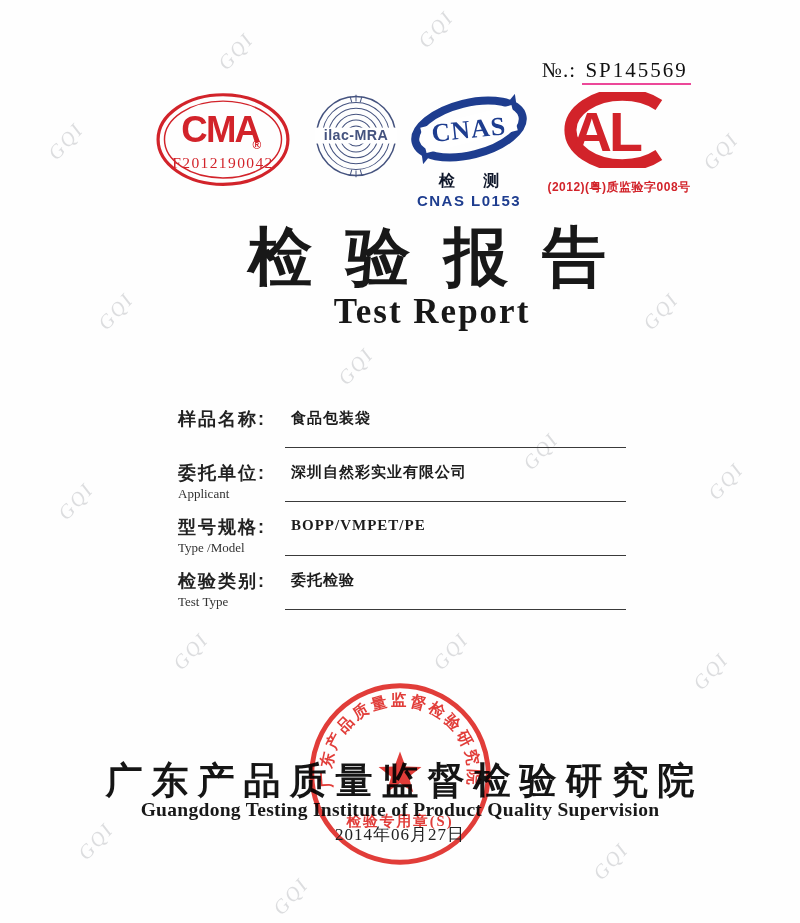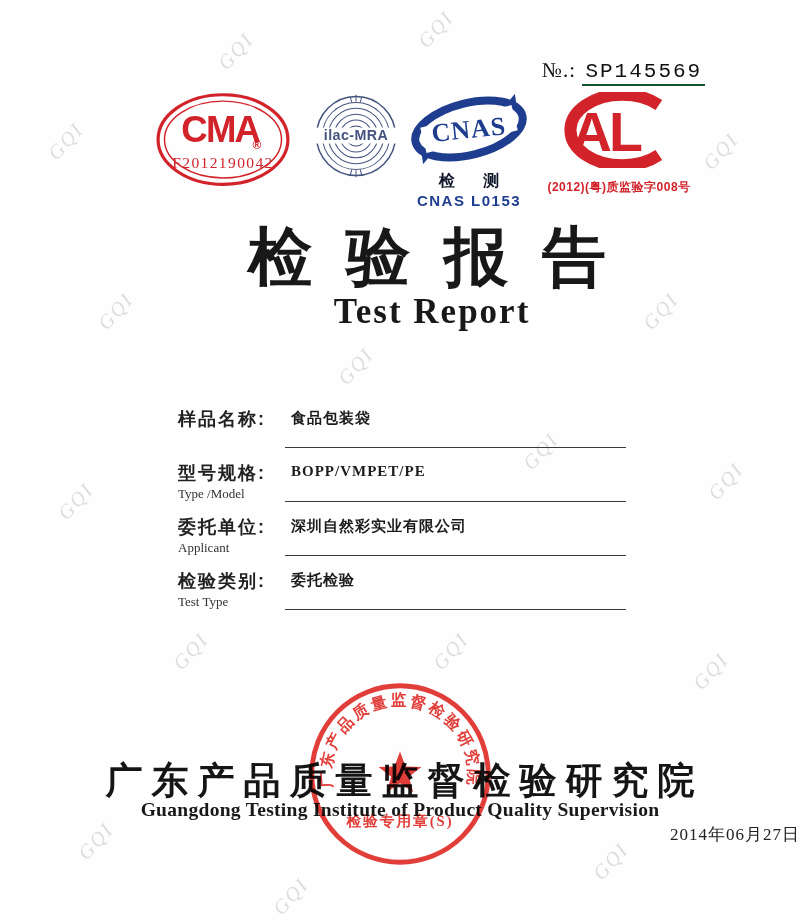--- a/index.html
+++ b/index.html
@@ -15,21 +15,21 @@
     font-style:italic; font-size:20px; letter-spacing:2px;
     color:rgba(170,172,178,0.40); transform:rotate(-48deg);
     user-select:none; pointer-events:none;
   }
   
   .report-no {
     position:absolute; left:542px; top:58px; font-size:21px;
     letter-spacing:1px; color:#111; white-space:nowrap;
   }
   .report-no .no-value {
-    border-bottom:2px solid #14532d; padding:0 3px 1px 3px; letter-spacing:2px;font-family:Liberation Mono, monospace;
+    border-bottom:2px solid #ec4899; padding:0 3px 1px 3px; letter-spacing:2px;
   }
   
   .logo-cma { position:absolute; left:154px; top:92px; }
   .logo-ilac { position:absolute; left:314px; top:94px; }
   .logo-cnas { position:absolute; left:408px; top:94px; width:122px; text-align:center; }
   .cnas-sub-cn { font-family:"Liberation Sans", sans-serif; font-size:16px; font-weight:bold;
     color:#0f172a; letter-spacing:12px; padding-left:12px; margin-top:3px; }
   .cnas-sub-code { font-family:"Liberation Sans", sans-serif; font-size:15px; font-weight:bold;
     color:#1e3d8f; letter-spacing:1.5px; }
   .logo-cal { position:absolute; left:544px; top:92px; width:150px; text-align:center; }
@@ -67,21 +67,21 @@
   .institute-cn {
     position:absolute; left:0; top:756px; width:100%; text-align:center;
     font-size:37px; font-weight:900; letter-spacing:9px; padding-left:9px;
     color:#151515;
   }
   .institute-en {
     position:absolute; left:0; top:799px; width:100%; text-align:center;
     font-size:19.5px; font-weight:bold; letter-spacing:0.3px; color:#181818;
   }
   .report-date {
-    position:absolute; left:0; top:823px; width:100%; text-align:right;
+    position:absolute; left:0; top:823px; width:100%; text-align:center;
     font-size:17px; letter-spacing:1px; color:#222; z-index:3;
   }
   .stamp {
     position:absolute; left:302px; top:676px; width:196px; height:196px;
     z-index:2; mix-blend-mode:multiply; opacity:0.92;
   }
   svg text { user-select:none; }
 </style>
 </head>
 <body>
@@ -165,30 +165,30 @@
 
   <div class="fields">
 
     <div class="field-row">
       <div class="flabel-cn">样品名称:</div>
       <div class="fvalue">食品包装袋</div>
       <div class="funderline"></div>
     </div>
 
     <div class="field-row">
+      <div class="flabel-cn">委托单位:</div>
+      <div class="flabel-en">Applicant</div>
+      <div class="fvalue">深圳自然彩实业有限公司</div>
+      <div class="funderline"></div>
+    </div>
+
+    <div class="field-row">
       <div class="flabel-cn">型号规格:</div>
       <div class="flabel-en">Type /Model</div>
       <div class="fvalue">BOPP/VMPET/PE</div>
-      <div class="funderline"></div>
-    </div>
-
-    <div class="field-row">
-      <div class="flabel-cn">委托单位:</div>
-      <div class="flabel-en">Applicant</div>
-      <div class="fvalue">深圳自然彩实业有限公司</div>
       <div class="funderline"></div>
     </div>
 
     <div class="field-row">
       <div class="flabel-cn">检验类别:</div>
       <div class="flabel-en">Test Type</div>
       <div class="fvalue">委托检验</div>
       <div class="funderline"></div>
     </div>
 

